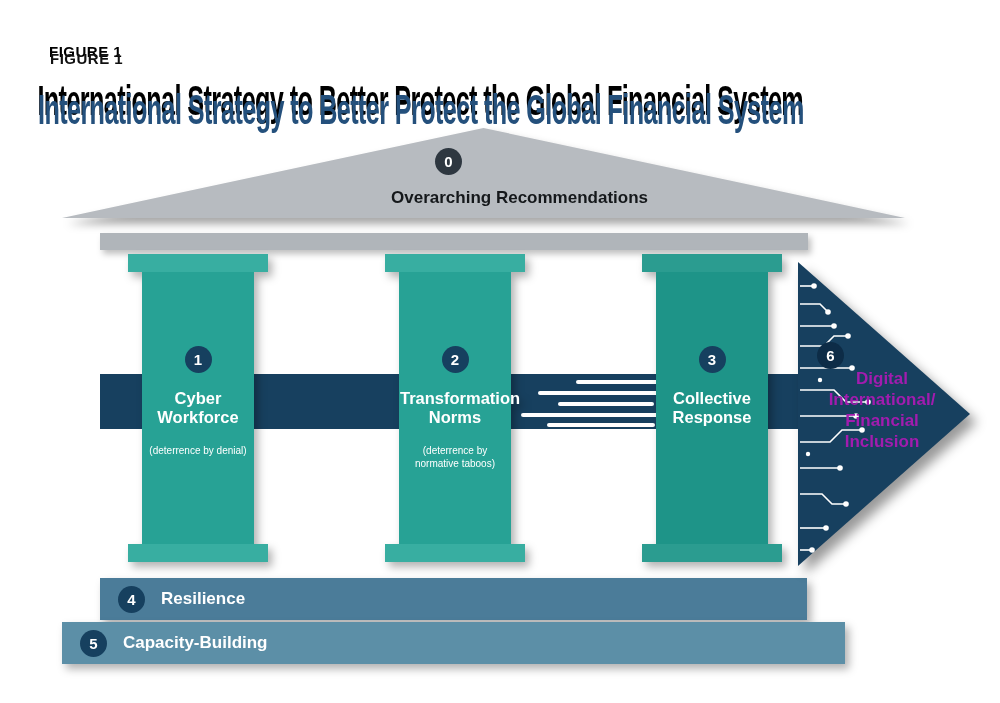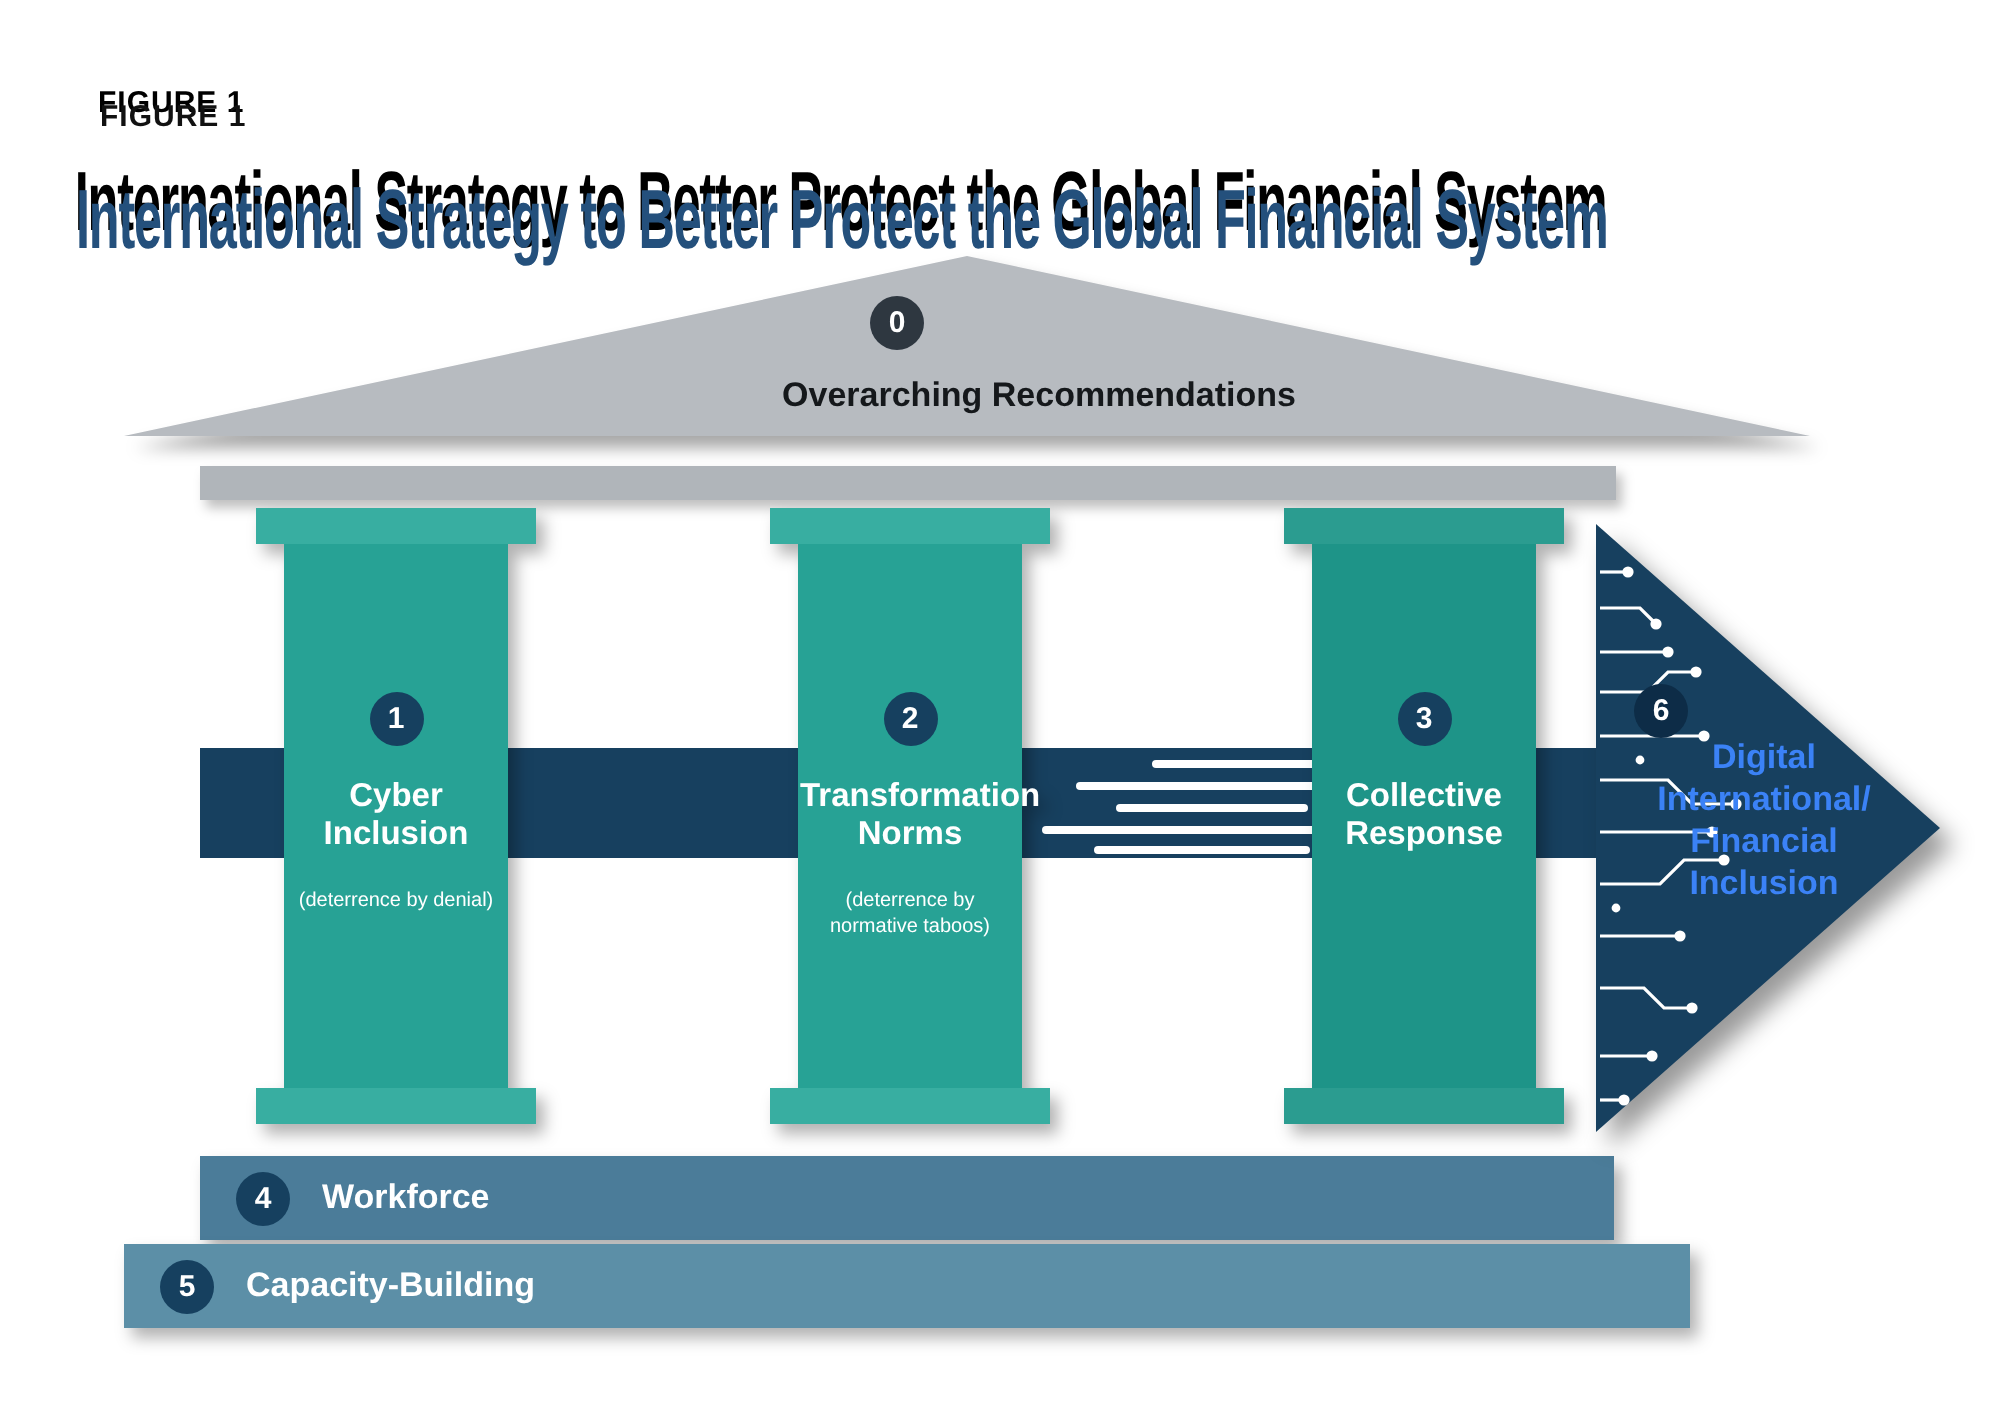--- a/index.html
+++ b/index.html
@@ -52,21 +52,21 @@
   .num.navy6{background:#0D2C47;}
   .pillar .num{margin-top:74px;}
   .ptitle{margin-top:16px;font-size:16.5px;font-weight:bold;line-height:1.18;width:110px;}
   .psub{margin-top:16px;font-size:10px;line-height:1.3;width:104px;}
 
   
   .arrow-svg{position:absolute;left:768px;top:246px;z-index:3;
     filter:drop-shadow(7px 8px 6px rgba(0,0,0,.4));}
   .arrow-num{position:absolute;left:817px;top:342px;z-index:4;}
   .arrow-text{position:absolute;left:802px;top:368px;width:160px;z-index:4;
-    color:#3b82f6;font-weight:bold;font-size:17px;line-height:1.24;text-align:center;}
+    color:#a21caf;font-weight:bold;font-size:17px;line-height:1.24;text-align:center;}
   .arrow-text span{display:block;}
 
   
   .step{position:absolute;height:42px;display:flex;align-items:center;
     color:#fff;filter:drop-shadow(4px 5px 4px rgba(0,0,0,.3));}
   .step-4{left:100px;top:578px;width:707px;background:#4B7C99;}
   .step-5{left:62px;top:622px;width:783px;background:#5C8FA7;}
   .step .num{margin-left:18px;}
   .step-label{margin-left:16px;font-size:17px;font-weight:bold;}
 </style>
@@ -96,21 +96,21 @@
     </div>
   </div>
   <div class="architrave"></div>
 
   <div class="pillar" style="left:128px;">
     <div class="cap"></div>
     <div class="shaft"></div>
     <div class="base"></div>
     <div class="content">
       <div class="num">1</div>
-      <div class="ptitle">Cyber Inclusion</div>
+      <div class="ptitle">Cyber Workforce</div>
       <div class="psub">(deterrence by denial)</div>
     </div>
   </div>
 
   <div class="pillar" style="left:385px;">
     <div class="cap"></div>
     <div class="shaft"></div>
     <div class="base"></div>
     <div class="content">
       <div class="num">2</div>
@@ -165,20 +165,20 @@
   <div class="num navy6 arrow-num">6</div>
   <div class="arrow-text">
     <span>Digital</span>
     <span>International/</span>
     <span>Financial</span>
     <span>Inclusion</span>
   </div>
 
   <div class="step step-4">
     <div class="num">4</div>
-    <div class="step-label">Workforce</div>
+    <div class="step-label">Resilience</div>
   </div>
   <div class="step step-5">
     <div class="num">5</div>
     <div class="step-label">Capacity-Building</div>
   </div>
 
 </div>
 
 </body></html>

